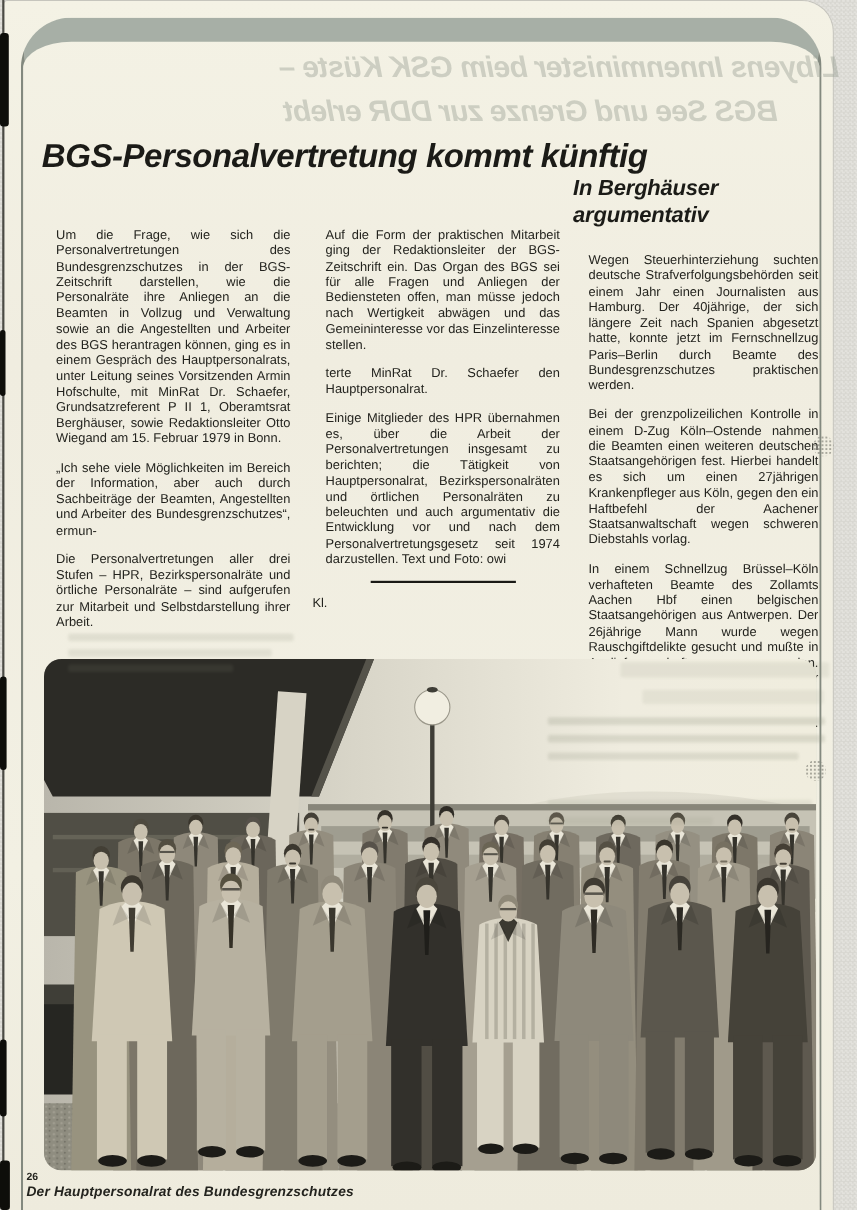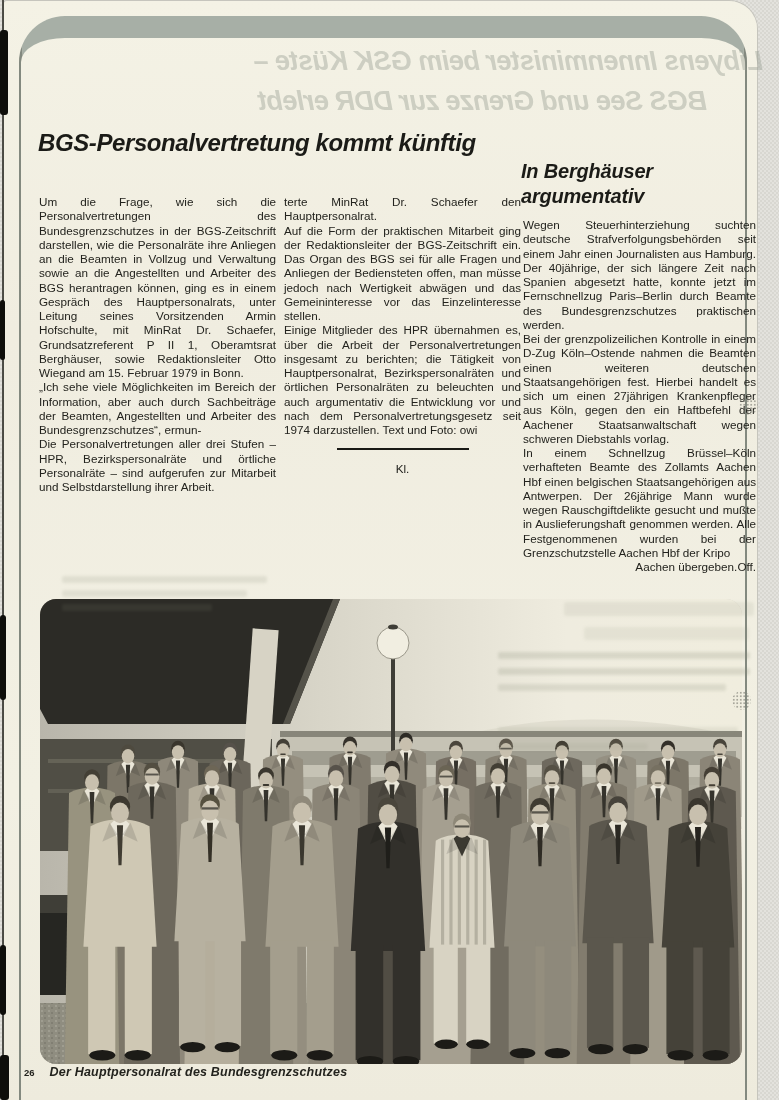--- a/index.html
+++ b/index.html
@@ -38,50 +38,50 @@
     white-space:nowrap;
   }
   .ghost-head .l2{display:block;text-indent:56px;}
   .gbar{position:absolute;height:7px;background:#878b77;border-radius:2px;filter:blur(1.6px);z-index:5;}
   .halftone{
     position:absolute;width:19px;height:19px;border-radius:50%;z-index:6;opacity:.55;
     background:radial-gradient(#6f6f66 1px, transparent 1.3px) 0 0/3.5px 3.5px;
   }
   .headline-main{
     position:absolute;left:34px;top:126px;
-    font-size:24px;line-height:32px;font-weight:700;font-style:italic;
+    font-size:30px;line-height:32px;font-weight:700;font-style:italic;
     letter-spacing:-.4px;color:#1b1b17;white-space:nowrap;
   }
   .headline-gse{
     position:absolute;left:517px;top:132px;
     font-size:20px;line-height:25.5px;font-weight:700;font-style:italic;
     letter-spacing:-.2px;color:#1b1b17;white-space:nowrap;
   }
   .col{
     position:absolute;
     font-size:11.7px;line-height:14.25px;color:#23231e;
     text-align:justify;hyphens:auto;-webkit-hyphens:auto;
   }
-  .col p{margin:0;}
+  .col p{margin:12px;}
   #col1{left:35px;top:194px;width:237px;}
   #col2{left:280px;top:194px;width:237px;}
   #col3{left:519px;top:217px;width:233px;}
   .note-divider{
     width:132px;border:0;border-top:2px solid #191915;
     margin:11px auto 12px auto;
   }
-  .sign-line{display:block;text-align:center;margin:0;}
+  .sign-line{display:block;text-align:left;margin:0;}
   .last-flex{display:flex;justify-content:flex-end;margin:0;}
   .photo{
     position:absolute;left:36px;top:598px;width:702px;height:465px;
     border-radius:16px;overflow:hidden;background:#d8d5c8;z-index:2;
   }
   .photo svg{display:block;}
   .footer-row{
-    position:absolute;left:20px;top:1064px;display:flex;align-items:baseline;color:#23231e;
+    position:absolute;left:20px;top:1064px;display:flex;align-items:baseline;color:#23231e;flex-direction:column;
   }
   .pagenum{font-size:9.5px;font-weight:700;margin-right:15px;}
   .caption{font-size:12.5px;font-style:italic;letter-spacing:.2px;font-weight:bold;}
 </style>
 </head>
 <body>
 
 <div id="page">
 
   <div class="frame"></div>
@@ -101,22 +101,22 @@
     <span>argumentativ</span>
   </div>
 
   <div class="col" id="col1">
     <p>Um die Frage, wie sich die Personalvertretungen des Bundesgrenzschutzes in der BGS-Zeitschrift darstellen, wie die Personalräte ihre Anliegen an die Beamten in Vollzug und Verwaltung sowie an die Angestellten und Arbeiter des BGS herantragen können, ging es in einem Gespräch des Hauptpersonalrats, unter Leitung seines Vorsitzenden Armin Hofschulte, mit MinRat Dr. Schaefer, Grundsatzreferent P II 1, Oberamtsrat Berghäuser, sowie Redaktionsleiter Otto Wiegand am 15. Februar 1979 in Bonn.</p>
     <p>„Ich sehe viele Möglichkeiten im Bereich der Information, aber auch durch Sachbeiträge der Beamten, Angestellten und Arbeiter des Bundesgrenzschutzes“, ermun-</p>
     <p>Die Personalvertretungen aller drei Stufen – HPR, Bezirkspersonalräte und örtliche Personalräte – sind aufgerufen zur Mitarbeit und Selbstdarstellung ihrer Arbeit.</p>
   </div>
 
   <div class="col" id="col2">
+    <p>Auf die Form der praktischen Mitarbeit ging der Redaktionsleiter der BGS-Zeitschrift ein. Das Organ des BGS sei für alle Fragen und Anliegen der Bediensteten offen, man müsse jedoch nach Wertigkeit abwägen und das Gemeininteresse vor das Einzelinteresse stellen.</p>
     <p>terte MinRat Dr. Schaefer den Hauptpersonalrat.</p>
-    <p>Auf die Form der praktischen Mitarbeit ging der Redaktionsleiter der BGS-Zeitschrift ein. Das Organ des BGS sei für alle Fragen und Anliegen der Bediensteten offen, man müsse jedoch nach Wertigkeit abwägen und das Gemeininteresse vor das Einzelinteresse stellen.</p>
     <p>Einige Mitglieder des HPR übernahmen es, über die Arbeit der Personalvertretungen insgesamt zu berichten; die Tätigkeit von Hauptpersonalrat, Bezirkspersonalräten und örtlichen Personalräten zu beleuchten und auch argumentativ die Entwicklung vor und nach dem Personalvertretungsgesetz seit 1974 darzustellen. Text und Foto: owi</p>
     <hr class="note-divider">
     <span class="sign-line">Kl.</span>
   </div>
 
   <div class="col" id="col3">
     <p>Wegen Steuerhinterziehung suchten deutsche Strafverfolgungsbehörden seit einem Jahr einen Journalisten aus Hamburg. Der 40jährige, der sich längere Zeit nach Spanien abgesetzt hatte, konnte jetzt im Fernschnellzug Paris–Berlin durch Beamte des Bundesgrenzschutzes praktischen werden.</p>
     <p>Bei der grenzpolizeilichen Kontrolle in einem D-Zug Köln–Ostende nahmen die Beamten einen weiteren deutschen Staatsangehörigen fest. Hierbei handelt es sich um einen 27jährigen Krankenpfleger aus Köln, gegen den ein Haftbefehl der Aachener Staatsanwaltschaft wegen schweren Diebstahls vorlag.</p>
     <p>In einem Schnellzug Brüssel–Köln verhafteten Beamte des Zollamts Aachen Hbf einen belgischen Staatsangehörigen aus Antwerpen. Der 26jährige Mann wurde wegen Rauschgiftdelikte gesucht und mußte in Auslieferungshaft genommen werden. Alle Festgenommenen wurden bei der Grenzschutzstelle Aachen Hbf der Kripo</p>
     <p class="last-flex">

